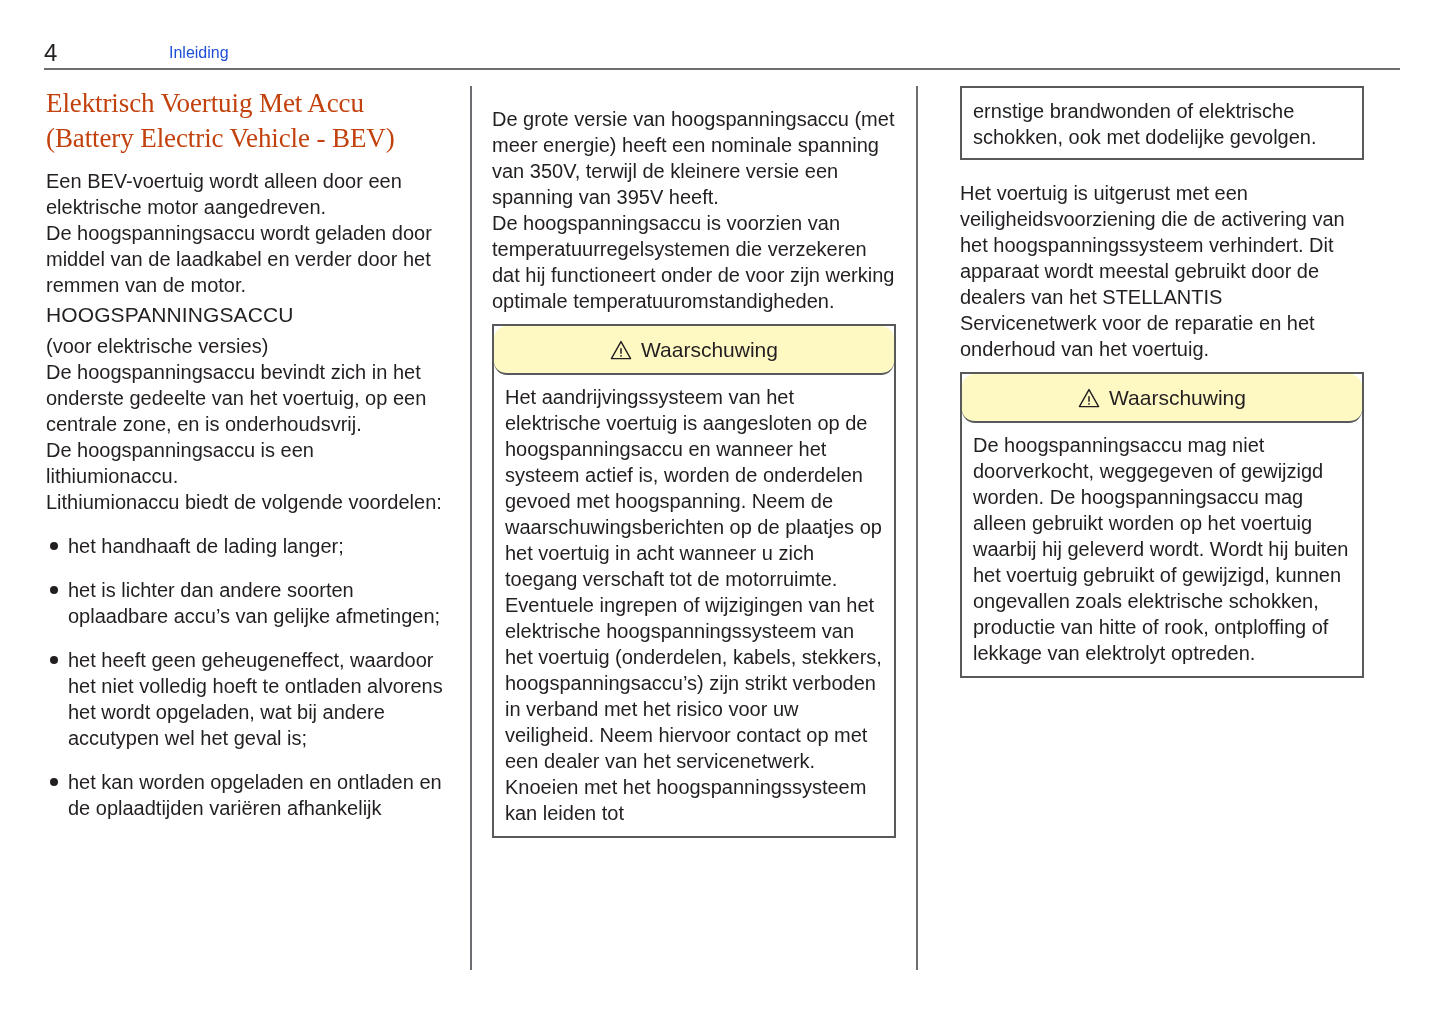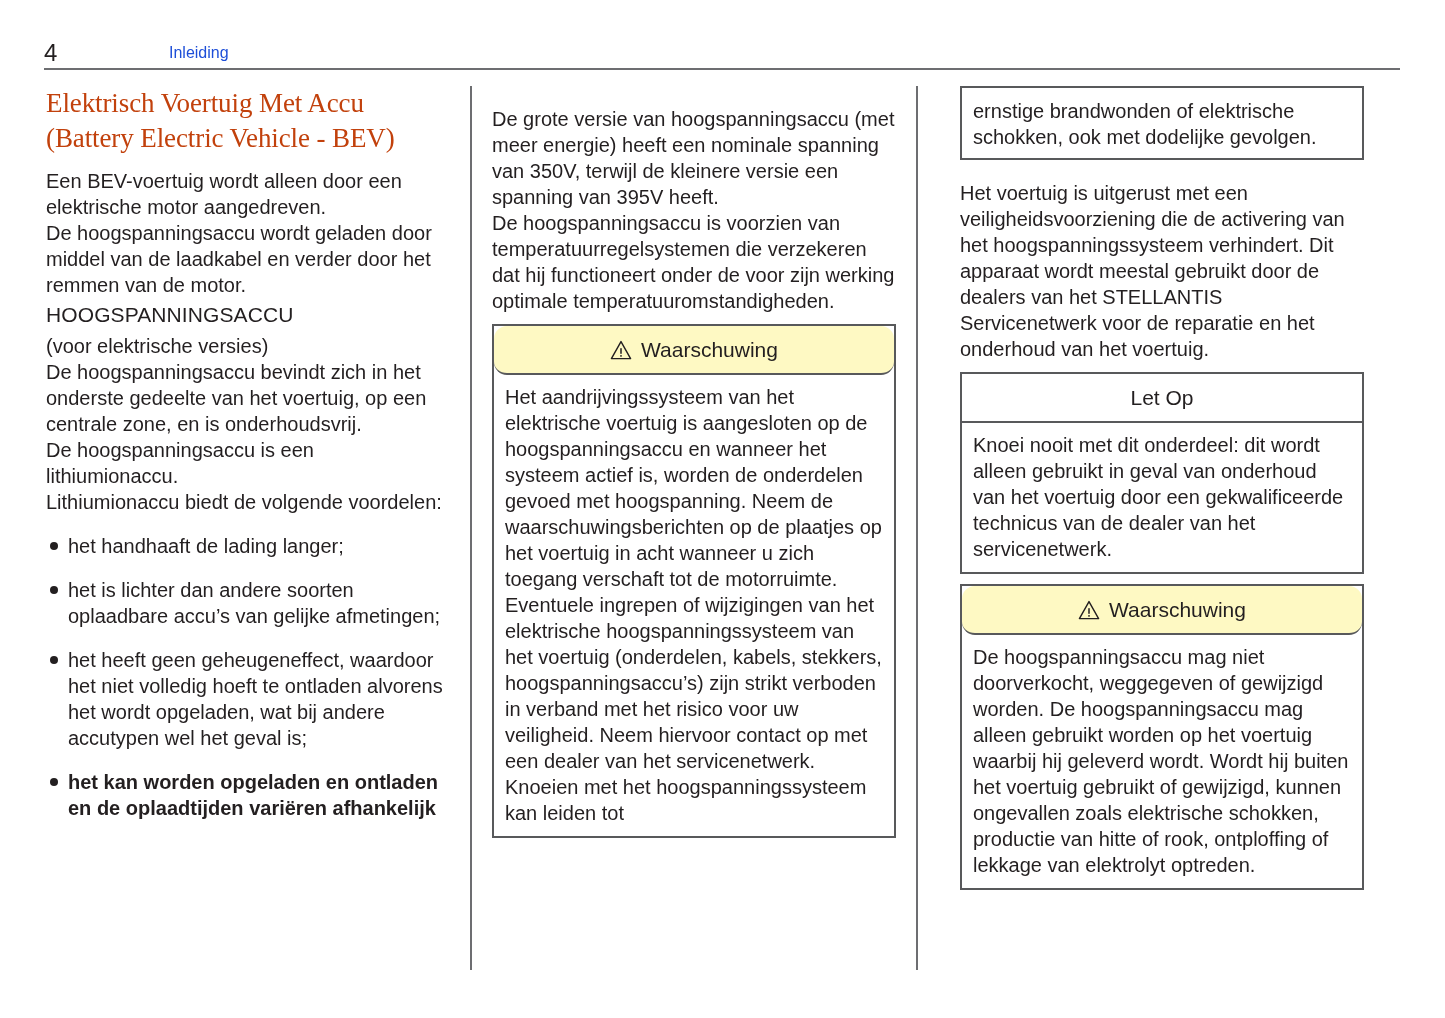--- a/index.html
+++ b/index.html
@@ -119,21 +119,21 @@
     padding: 0;
   }
   ul.bullets li {
     position: relative;
     padding-left: 22px;
     margin-bottom: 18px;
     font-size: 20px;
     line-height: 26px;
     color: #231f20;
   }
-  ul.bullets li:last-child { margin-bottom: 0; font-weight: bold; }
+  ul.bullets li:last-child { margin-bottom: 0; }
   ul.bullets li .dot {
     position: absolute;
     left: 4px;
     top: 9px;
     width: 8px;
     height: 8px;
     border-radius: 50%;
     background: #231f20;
   }
 
@@ -250,26 +250,20 @@
     </div>
   </div>
 
   <div class="column col3">
     <div class="notice-box headless first-in-col">
       <div class="notice-body cont">ernstige brandwonden of elektrische schokken, ook met dodelijke gevolgen.</div>
     </div>
 
     <p class="body spaced">Het voertuig is uitgerust met een veiligheidsvoorziening die de activering van het hoogspanningssysteem verhindert. Dit apparaat wordt meestal gebruikt door de dealers van het STELLANTIS Servicenetwerk voor de reparatie en het onderhoud van het voertuig.</p>
 
-    <div class="notice-box">
-      <div class="notice-head caution">
-        <span>Let Op</span>
-      </div>
-      <div class="notice-body">Knoei nooit met dit onderdeel: dit wordt alleen gebruikt in geval van onderhoud van het voertuig door een gekwalificeerde technicus van de dealer van het servicenetwerk.</div>
-    </div>
 
     <div class="notice-box">
       <div class="notice-head warn">
         <span class="warn-icon">
           <svg width="22" height="20" viewBox="0 0 22 20" xmlns="http://www.w3.org/2000/svg">
             <path d="M11 1.6 L20.6 18.6 L1.4 18.6 Z" fill="none" stroke="#231f20" stroke-width="1.4" stroke-linejoin="round"></path>
             <rect x="10.25" y="8.2" width="1.5" height="5.6" fill="#231f20"></rect>
             <rect x="10.25" y="15.1" width="1.5" height="1.6" fill="#231f20"></rect>
           </svg>
         </span>

